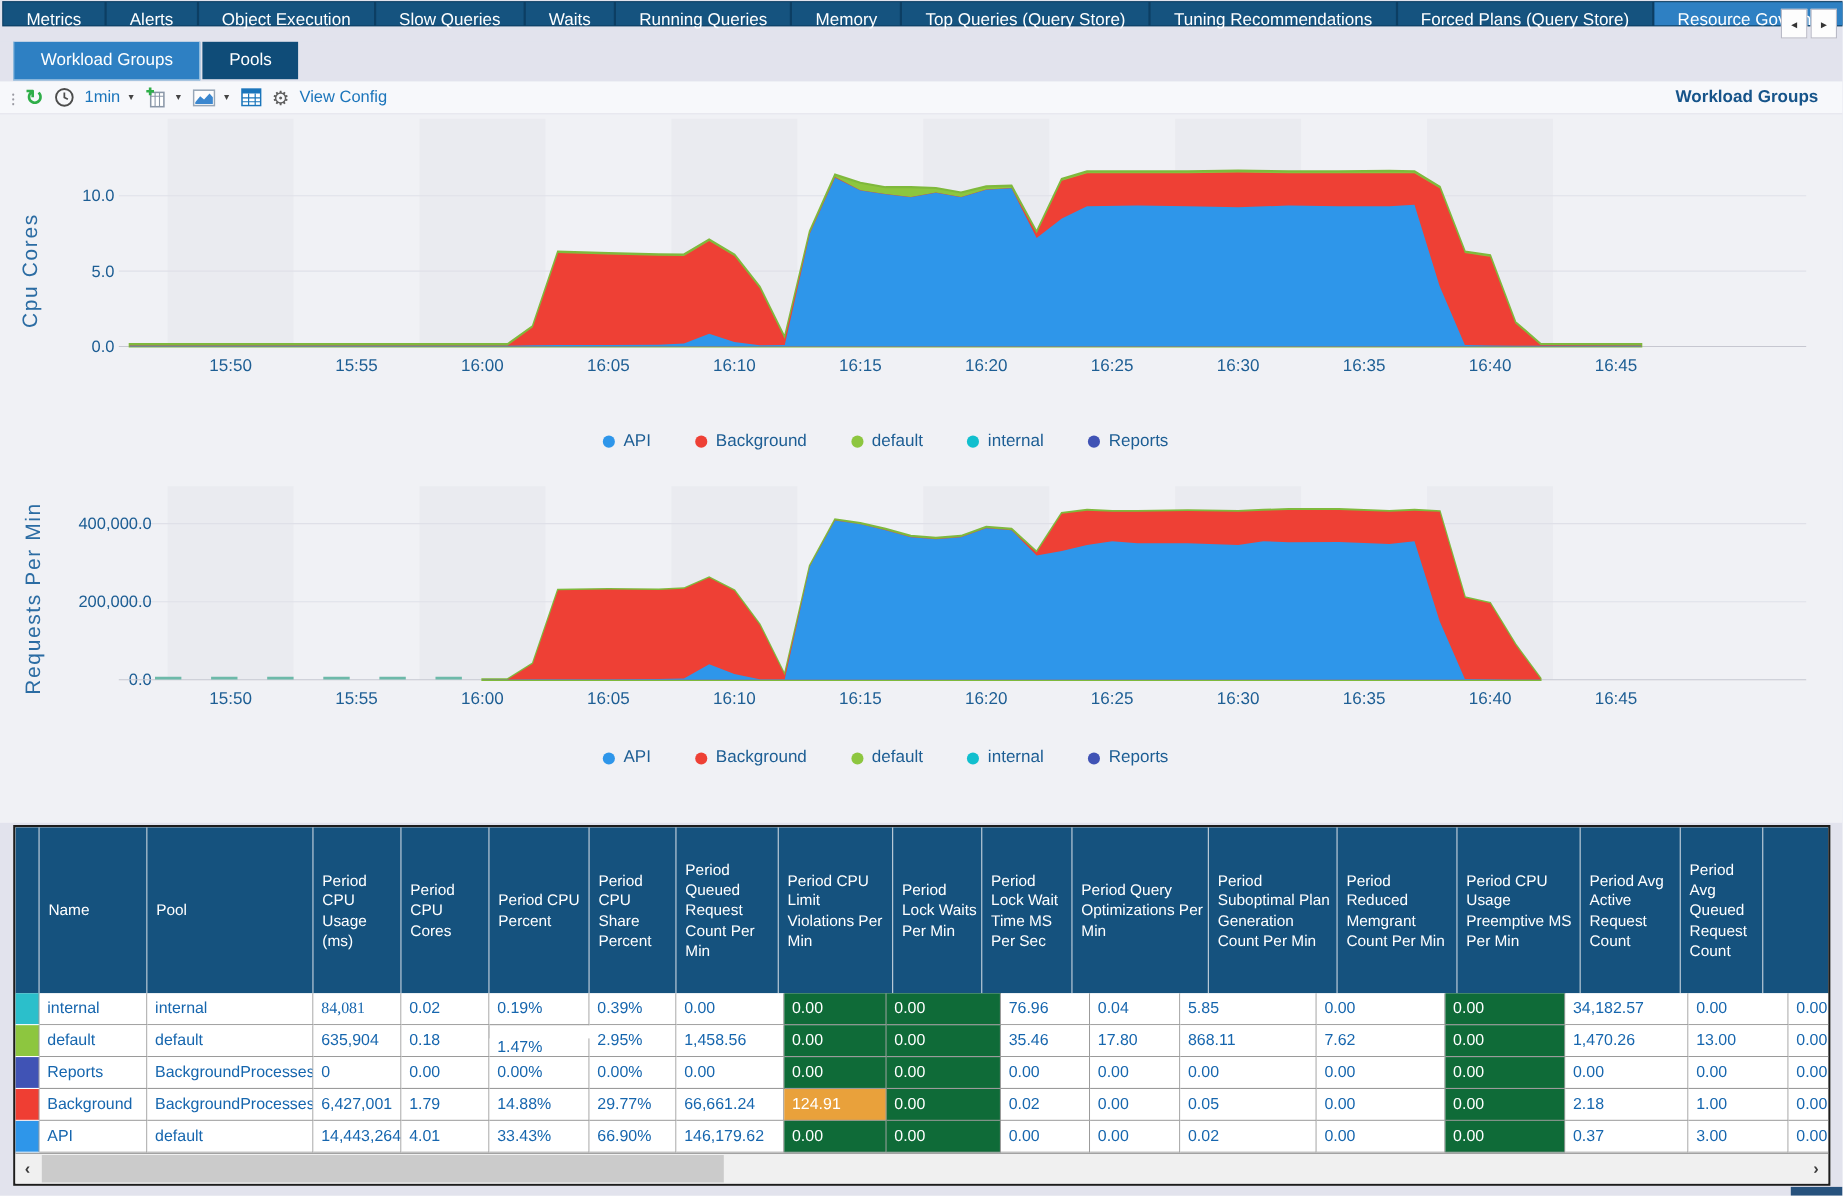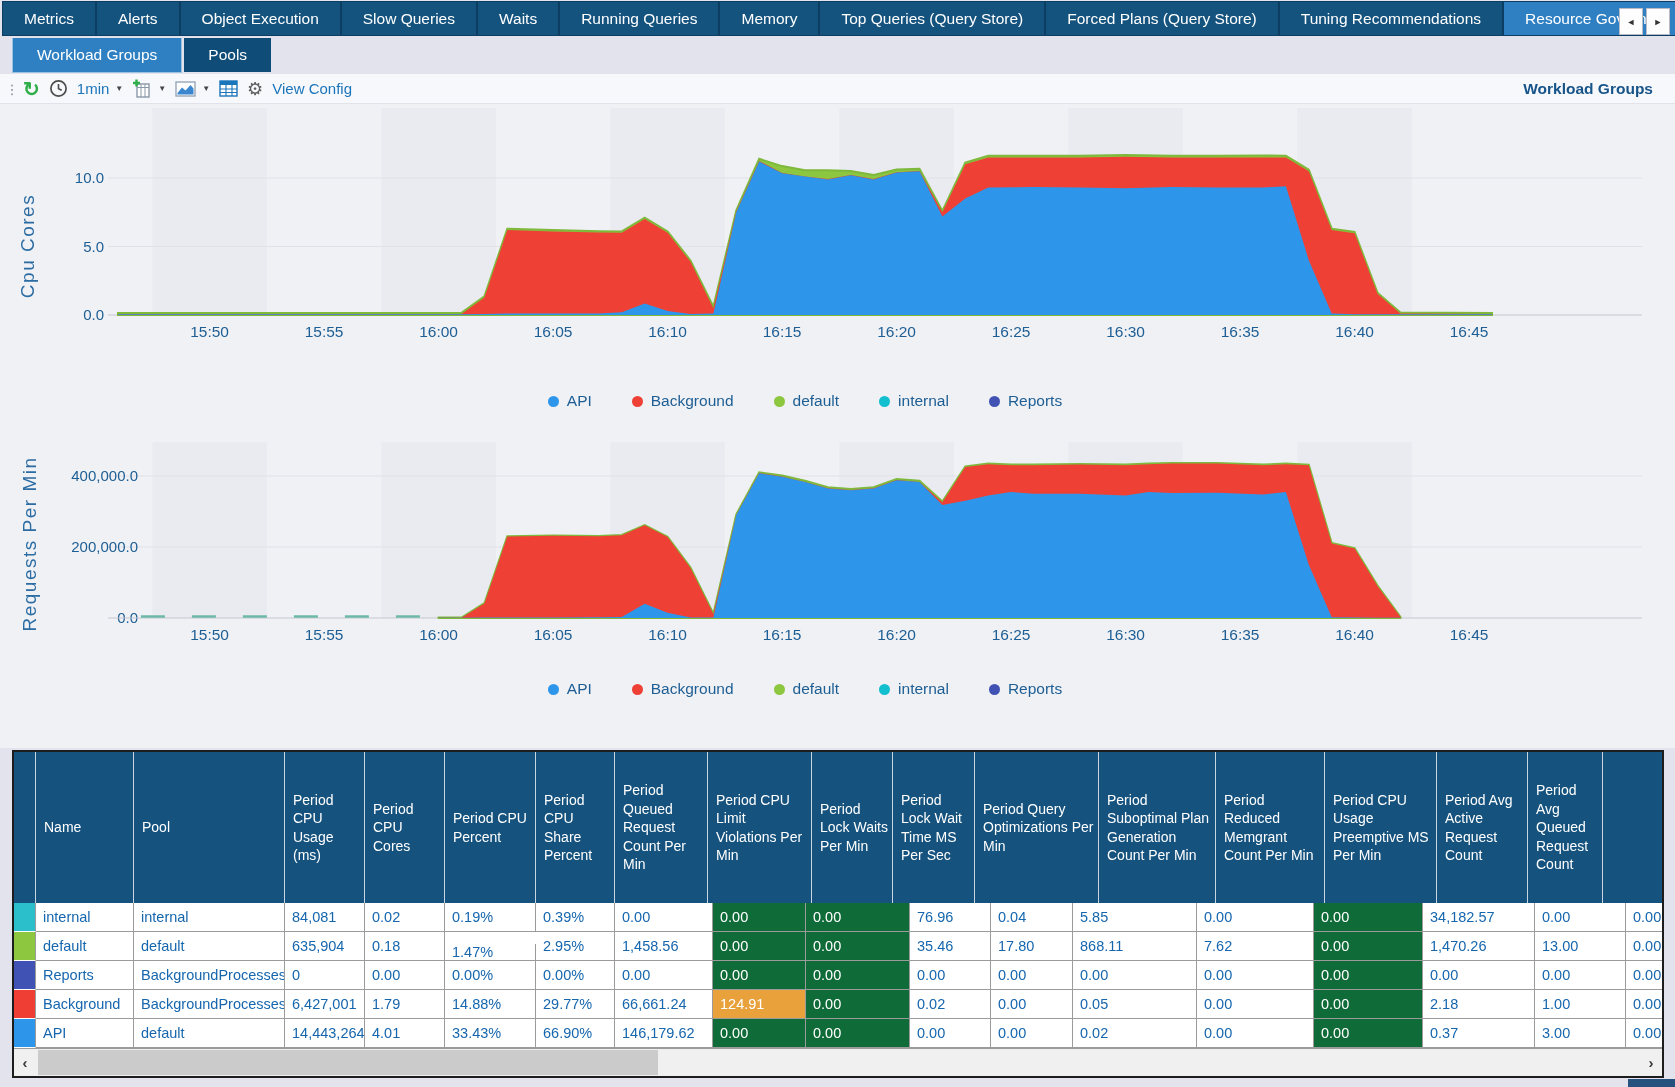--- a/index.html
+++ b/index.html
@@ -1,21 +1,21 @@
 <!DOCTYPE html>
 <html><head>
 <meta charset="utf-8">
 <style>
   html,body{margin:0;padding:0;}
   #app{position:relative;width:1675px;height:1087px;background:#e2e3ed;overflow:hidden;
        font-family:"Liberation Sans",sans-serif;-webkit-font-smoothing:antialiased;}
   
   #tabbar{position:absolute;top:0;left:0;width:1675px;height:38px;background:#e2e3ed;}
   .tabstrip{position:absolute;left:2px;top:1px;display:flex;gap:2px;background:#0c3e63;padding:1px;width:max-content;}
-  .tab{background:#15537f;color:#fff;font-size:15.5px;line-height:33px;height:33px;padding:0 21px;white-space:nowrap;cursor:default;}
+  .tab{background:#15537f;color:#fff;font-size:15.5px;line-height:33px;height:21px;padding:0 21px;white-space:nowrap;cursor:default;}
   .tab.active{background:#2e80c3;}
   .tabnav{position:absolute;right:5px;top:8px;display:flex;gap:3px;}
   .tabnav .navbtn{width:22px;height:25px;background:#fdfdfd;border:1px solid #b9bac6;color:#333;
        font-size:9px;display:flex;align-items:center;justify-content:center;}
   
   #subtabs{position:absolute;top:38px;left:0;width:1675px;height:36px;background:#e2e3ed;}
   .substrip{position:absolute;left:12px;top:0;display:flex;gap:2px;}
   .subtab{background:#0f4c78;color:#fff;font-size:15.5px;line-height:34px;height:34px;padding:0 24px;white-space:nowrap;}
   .subtab.active{background:#2e80c3;border:1px solid #9cc3e2;border-top:none;line-height:33px;}
   
@@ -68,22 +68,22 @@
   <div id="tabbar">
     <div class="tabstrip" id="main-tabs">
         <div class="tab">Metrics</div>
         <div class="tab">Alerts</div>
         <div class="tab">Object Execution</div>
         <div class="tab">Slow Queries</div>
         <div class="tab">Waits</div>
         <div class="tab">Running Queries</div>
         <div class="tab">Memory</div>
         <div class="tab">Top Queries (Query Store)</div>
+        <div class="tab">Tuning Recommendations</div>
         <div class="tab">Forced Plans (Query Store)</div>
-        <div class="tab">Tuning Recommendations</div>
         <div class="tab active">Resource Governor</div>
       </div>
     <div class="tabnav">
       <div class="navbtn">◄</div>
       <div class="navbtn">►</div>
     </div>
   </div>
 
   <div id="subtabs">
     <div class="substrip" id="sub-tabs">
@@ -256,21 +256,21 @@
           <div class="th" style="width: 109px;">Period Reduced Memgrant Count Per Min</div>
           <div class="th" style="width: 112px;">Period CPU Usage Preemptive MS Per Min</div>
           <div class="th" style="width: 91px;">Period Avg Active Request Count</div>
           <div class="th" style="width: 75px;">Period Avg Queued Request Count</div>
         </div>
       <div id="tbody">
           <div class="tr">
             <div class="td swatch" style="width: 22px; background: rgb(43, 191, 203);"></div>
             <div class="td" style="width: 98px;">internal</div>
             <div class="td" style="width: 151px;">internal</div>
-            <div class="td" style="width: 80px;">84,081</div>
+            <div class="td" style="width: 80px; font-family: Liberation Serif, serif;">84,081</div>
             <div class="td" style="width: 80px;">0.02</div>
             <div class="td" style="width: 91px;">0.19%</div>
             <div class="td" style="width: 79px;">0.39%</div>
             <div class="td" style="width: 98px;">0.00</div>
             <div class="td hl" style="width: 93px; background: rgb(15, 107, 56);">0.00</div>
             <div class="td hl" style="width: 104px; background: rgb(15, 107, 56);">0.00</div>
             <div class="td" style="width: 81px;">76.96</div>
             <div class="td" style="width: 82px;">0.04</div>
             <div class="td" style="width: 124px;">5.85</div>
             <div class="td" style="width: 117px;">0.00</div>

